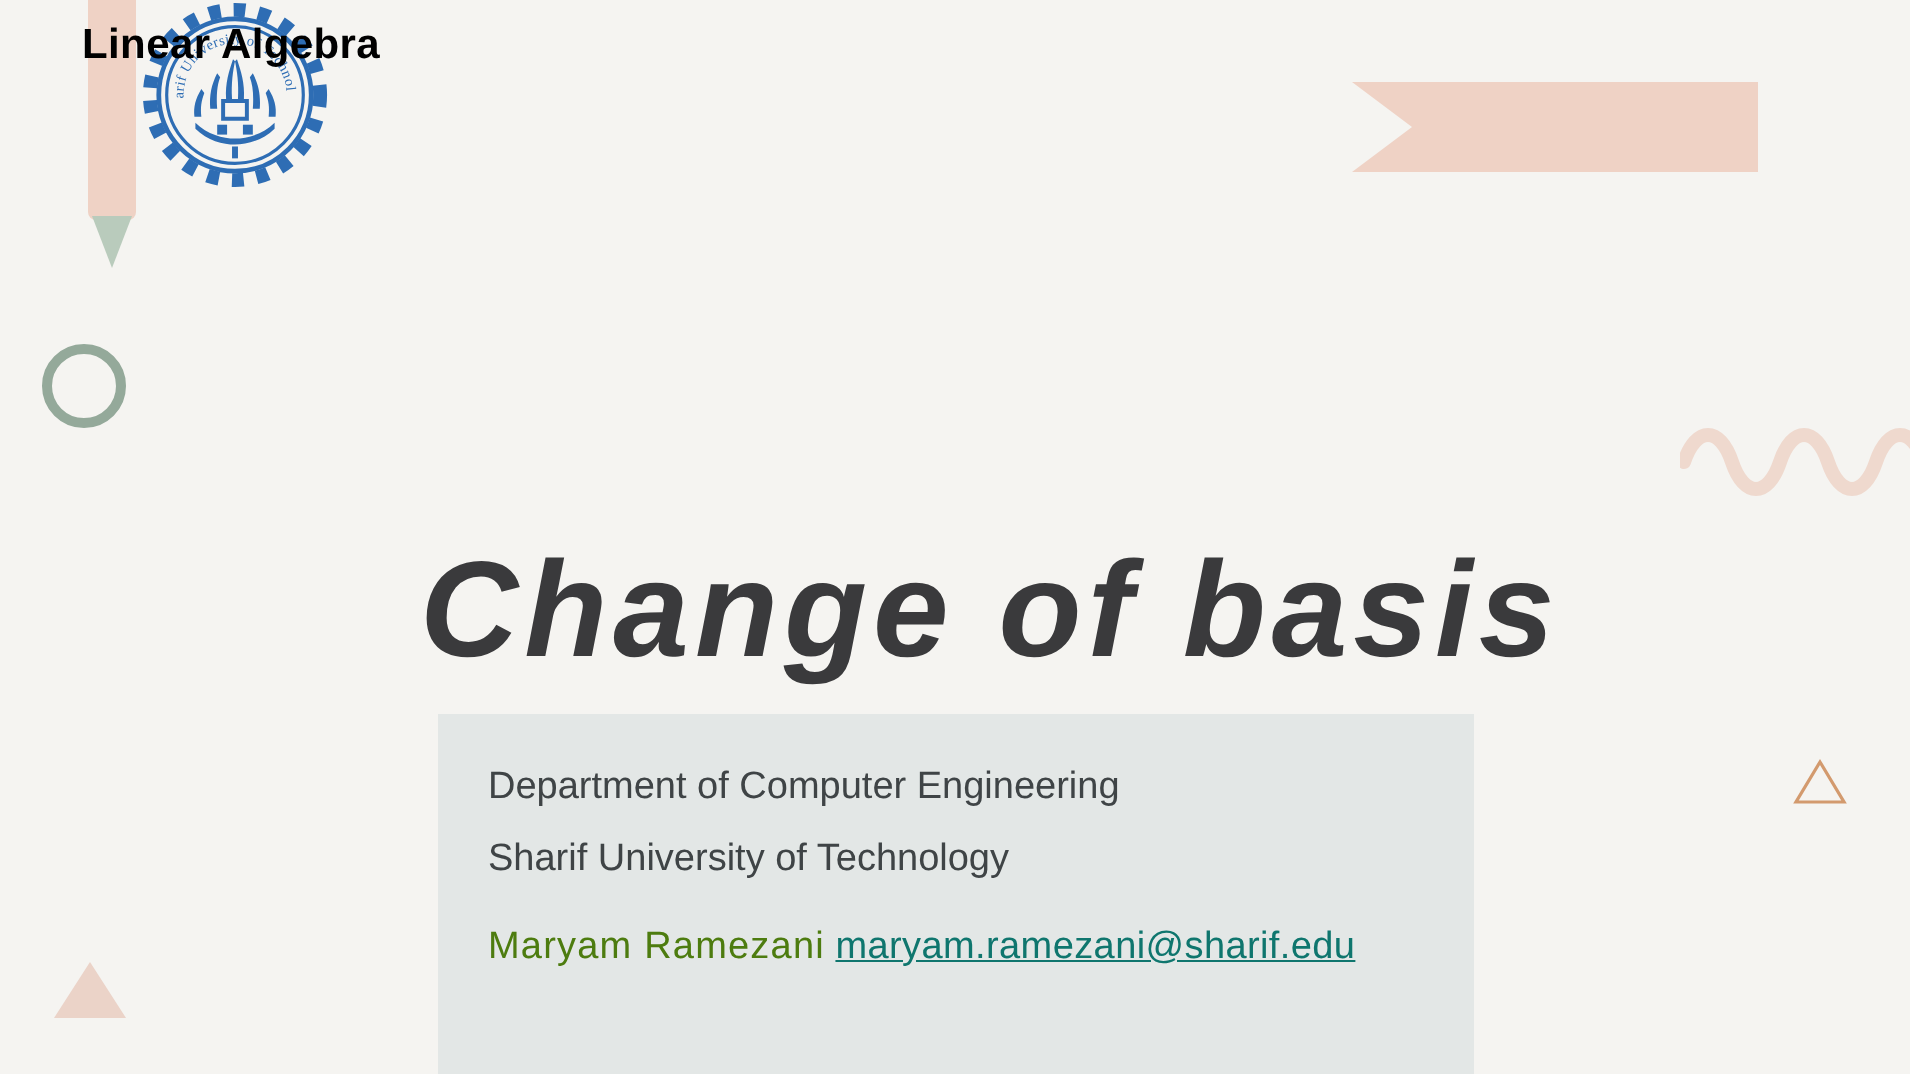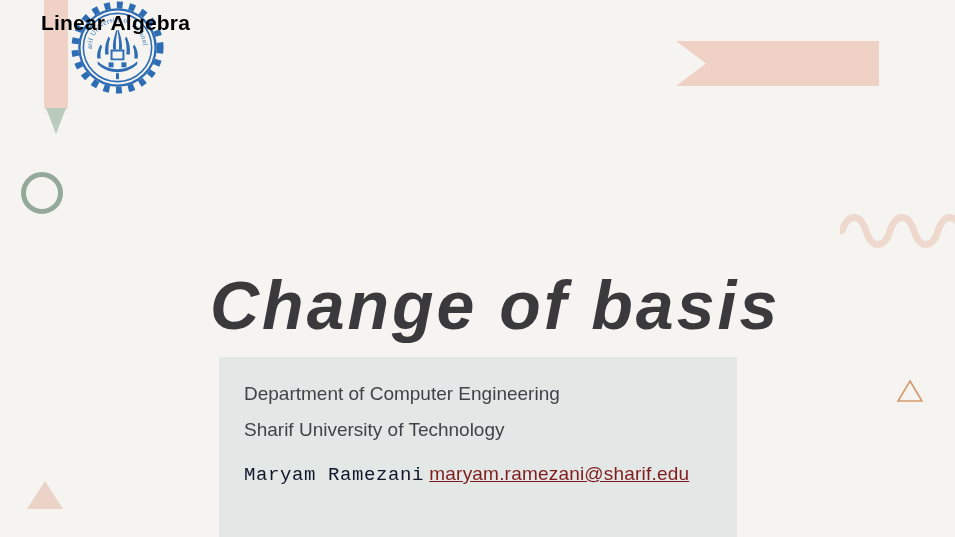--- a/index.html
+++ b/index.html
@@ -153,26 +153,25 @@
     line-height: 36px;
     white-space: nowrap;
   }
   #author-line {
     margin-top: 11px;
     font-size: 19px;
     line-height: 30px;
     white-space: nowrap;
   }
   #author-name {
-    color: #0f172a;
+    color: #4d7c0f;
     letter-spacing: 0.6px;
-    font-family: Liberation Mono, monospace;
   }
   #author-email {
-    color: #7f1d1d;
+    color: #0f766e;
     text-decoration: underline;
     letter-spacing: 0.2px;
   }
 </style>
 </head>
 <body>
 
 <div id="slide">
 
   <div id="pencil">

